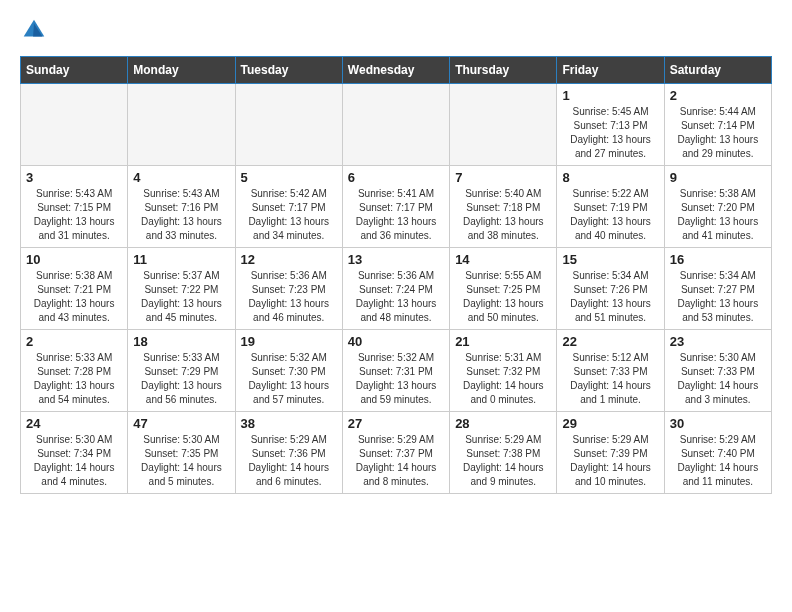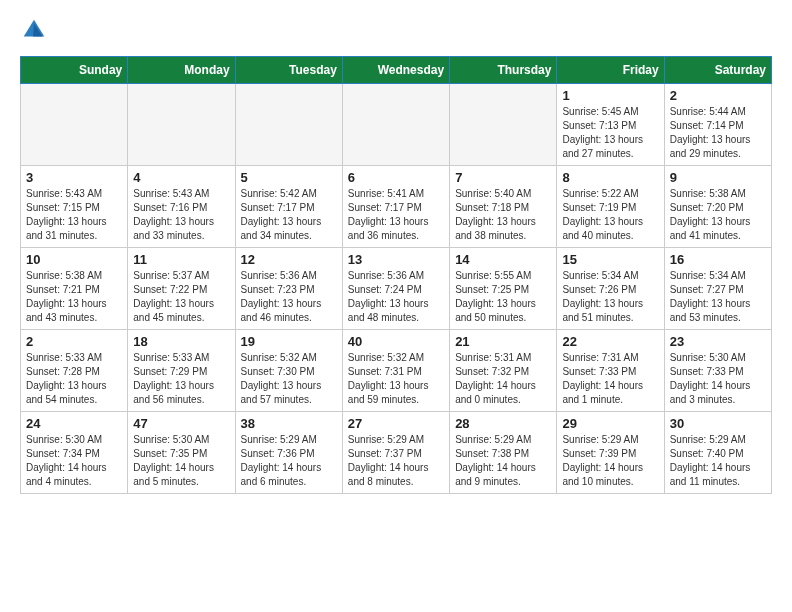--- a/index.html
+++ b/index.html
@@ -46,26 +46,26 @@
       font-size: 15px;
       color: #444;
       margin-top: 2px;
     }
     .calendar-table {
       width: 100%;
       border-collapse: collapse;
       table-layout: fixed;
     }
     .calendar-table th {
-      background: #15803d;
+      background: #404040;
       color: #fff;
       font-size: 12px;
       font-weight: bold;
       padding: 6px 5px;
-      text-align: right;
+      text-align: left;
       border: 1px solid #2a7fc1;
     }
     .calendar-table td {
       border: 1px solid #ccc;
       vertical-align: top;
       padding: 4px 5px;
       font-size: 10.5px;
       color: #333;
       height: 80px;
       background: #fff;
@@ -77,20 +77,21 @@
       font-size: 13px;
       font-weight: bold;
       color: #222;
       display: block;
       margin-bottom: 2px;
     }
     .cell-info {
       font-size: 10px;
       color: #333;
       line-height: 1.4;
+      text-align: center;
     }
   </style>
 </head>
 <body>
 
 <div class="header-section">
   <div class="logo">
     <svg class="logo-icon" viewBox="0 0 30 30" xmlns="http://www.w3.org/2000/svg">
       <polygon points="15,4 26,22 4,22" fill="#2a7fc1"></polygon>
       <polygon points="15,8 24,22 14,22" fill="#1a5fa0"></polygon>
@@ -273,21 +274,21 @@
         </td>
         <td>
           <span class="day-number">21</span>
           <div class="cell-info">Sunrise: 5:31 AM
 Sunset: 7:32 PM
 Daylight: 14 hours
 and 0 minutes.</div>
         </td>
         <td>
           <span class="day-number">22</span>
-          <div class="cell-info">Sunrise: 7:31 AM
+          <div class="cell-info">Sunrise: 5:12 AM
 Sunset: 7:33 PM
 Daylight: 14 hours
 and 1 minute.</div>
         </td>
         <td>
           <span class="day-number">23</span>
           <div class="cell-info">Sunrise: 5:30 AM
 Sunset: 7:33 PM
 Daylight: 14 hours
 and 3 minutes.</div>

